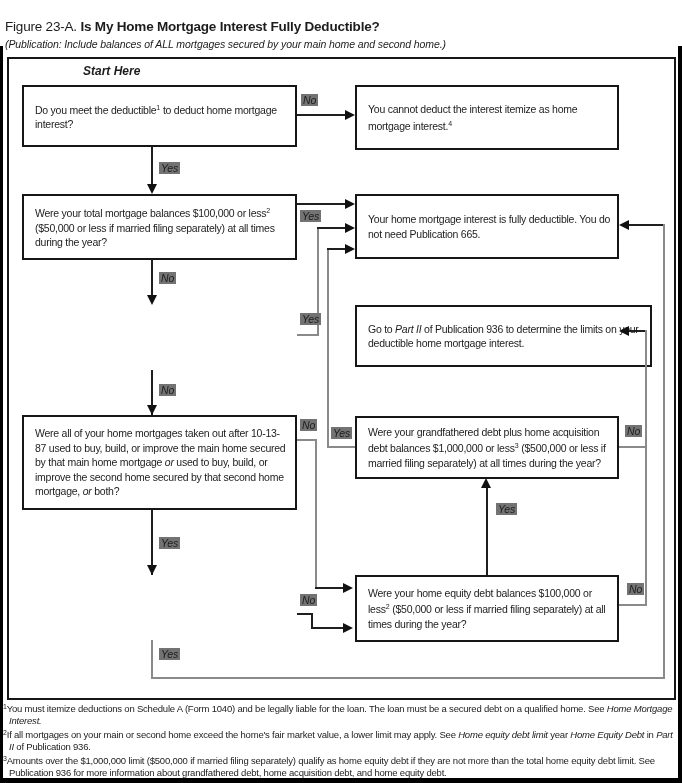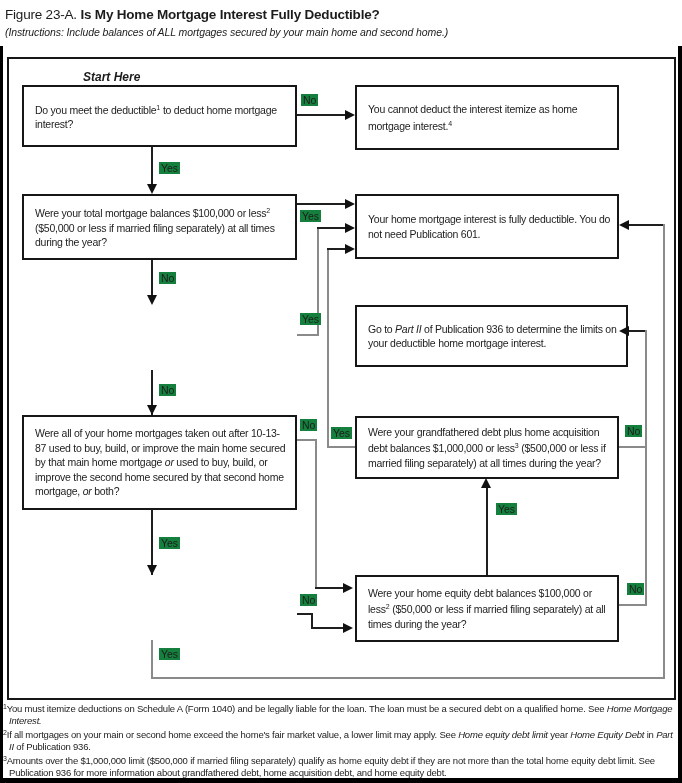--- a/index.html
+++ b/index.html
@@ -3,84 +3,84 @@
 <meta charset="utf-8">
 <style>
   html,body{margin:0;padding:0;background:#fff;}
   .page{position:relative;width:682px;height:783px;background:#fff;overflow:hidden;
         font-family:"Liberation Sans","DejaVu Sans",sans-serif;color:#1c1c1c;}
   
   .edge-l{position:absolute;left:0;top:46px;width:3px;height:737px;background:#000;}
   .edge-r{position:absolute;left:678px;top:46px;width:4px;height:737px;background:#000;}
   .edge-b{position:absolute;left:0;top:778px;width:682px;height:5px;background:#000;}
   
-  .hdr{position:absolute;left:5px;top:7px;width:660px;}
+  .hdr{position:absolute;left:5px;top:19px;width:660px;}
   .hdr .t1{font-size:13.5px;letter-spacing:-0.2px;}
   .hdr .t1 b{font-weight:bold;}
   .hdr .t2{font-size:10.5px;font-style:italic;margin-top:4px;letter-spacing:-0.1px;}
   
   .chart{position:absolute;left:7px;top:57px;width:665px;height:639px;border:2px solid #161616;background:#fff;}
-  .start{position:absolute;left:74px;top:5px;font-size:12px;font-weight:bold;font-style:italic;margin-top:6px;}
+  .start{position:absolute;left:74px;top:5px;font-size:12px;font-weight:bold;font-style:italic;}
   .node{position:absolute;border:2px solid #161616;background:#fff;display:flex;align-items:center;
         font-size:10.5px;line-height:14.5px;letter-spacing:-0.25px;padding:0 6px 0 11px;box-sizing:border-box;}
   .sup{font-size:7px;vertical-align:4px;letter-spacing:0;}
   .it{font-style:italic;}
   
   .hl,.vl{position:absolute;background:#8a8a8a;}
   .hl{height:2px;} .vl{width:2px;}
   .dark{background:#1f1f1f;}
   .ar,.al,.au,.ad{position:absolute;width:0;height:0;}
   .ar{border-top:5px solid transparent;border-bottom:5px solid transparent;border-left:10px solid #111;}
   .al{border-top:5px solid transparent;border-bottom:5px solid transparent;border-right:10px solid #111;}
   .au{border-left:5px solid transparent;border-right:5px solid transparent;border-bottom:10px solid #111;}
   .ad{border-left:5px solid transparent;border-right:5px solid transparent;border-top:10px solid #111;}
-  .lbl{position:absolute;font-size:10.5px;background:#15803d;padding:0 2px;letter-spacing:-0.1px;}
+  .lbl{position:absolute;font-size:10.5px;font-style:italic;background:#737373;padding:0 2px;letter-spacing:-0.1px;}
   
   .n-q1{left:13px;top:26px;width:275px;height:62px;}
   .n-cannot{left:346px;top:26px;width:264px;height:65px;}
   .n-q2{left:13px;top:135px;width:275px;height:66px;}
   .n-fully{left:346px;top:135px;width:264px;height:65px;}
   .n-q3{left:13px;top:246px;width:275px;height:65px;}
-  .n-part2{left:346px;top:246px;width:273px;height:62px;}
+  .n-part2{left:346px;top:246px;width:297px;height:62px;}
   .n-q4{left:13px;top:356px;width:275px;height:95px;}
   .n-grand{left:346px;top:357px;width:264px;height:63px;}
   .n-q5{left:13px;top:516px;width:275px;height:65px;}
   .n-equity{left:346px;top:516px;width:264px;height:67px;}
   
   .fns{position:absolute;left:3px;top:701px;width:676px;font-size:9.5px;line-height:12px;letter-spacing:-0.2px;}
   .fn{padding-left:6px;text-indent:-6px;}
   .fn .mk{font-size:7px;vertical-align:3px;}
 </style>
 </head>
 <body>
 
 <div class="page">
   <div class="edge-l"></div>
   <div class="edge-r"></div>
   <div class="edge-b"></div>
 
   <div class="hdr">
     <div class="t1"><span>Figure 23-A.</span> <b>Is My Home Mortgage Interest Fully Deductible?</b></div>
-    <div class="t2">(Instructions: Include balances of ALL mortgages secured by your main home and second home.)</div>
+    <div class="t2">(Publication: Include balances of ALL mortgages secured by your main home and second home.)</div>
   </div>
 
   <div class="chart">
     <div class="start">Start Here</div>
 
     <div class="node n-q1">
         <span><span>Do you meet the deductible</span><span class="sup">1</span><span> to deduct home mortgage interest?</span></span>
       </div>
     <div class="node n-cannot">
         <span><span>You cannot deduct the interest itemize as home mortgage interest.</span><span class="sup">4</span></span>
       </div>
     <div class="node n-q2">
         <span><span>Were your total mortgage balances $100,000 or less</span><span class="sup">2</span><span> ($50,000 or less if married filing separately) at all times during the year?</span></span>
       </div>
     <div class="node n-fully">
-        <span><span>Your home mortgage interest is fully deductible. You do not need Publication 601.</span></span>
+        <span><span>Your home mortgage interest is fully deductible. You do not need Publication 665.</span></span>
       </div>
     <div class="node n-part2">
         <span><span>Go to </span><span class="it">Part II</span><span> of Publication 936 to determine the limits on your deductible home mortgage interest.</span></span>
       </div>
     <div class="node n-q4">
         <span><span>Were all of your home mortgages taken out after 10-13-87 used to buy, build, or improve the main home secured by that main home mortgage </span><span class="it">or</span><span> used to buy, build, or improve the second home secured by that second home mortgage, </span><span class="it">or</span><span> both?</span></span>
       </div>
     <div class="node n-grand">
         <span><span>Were your grandfathered debt plus home acquisition debt balances $1,000,000 or less</span><span class="sup">3</span><span> ($500,000 or less if married filing separately) at all times during the year?</span></span>
       </div>

